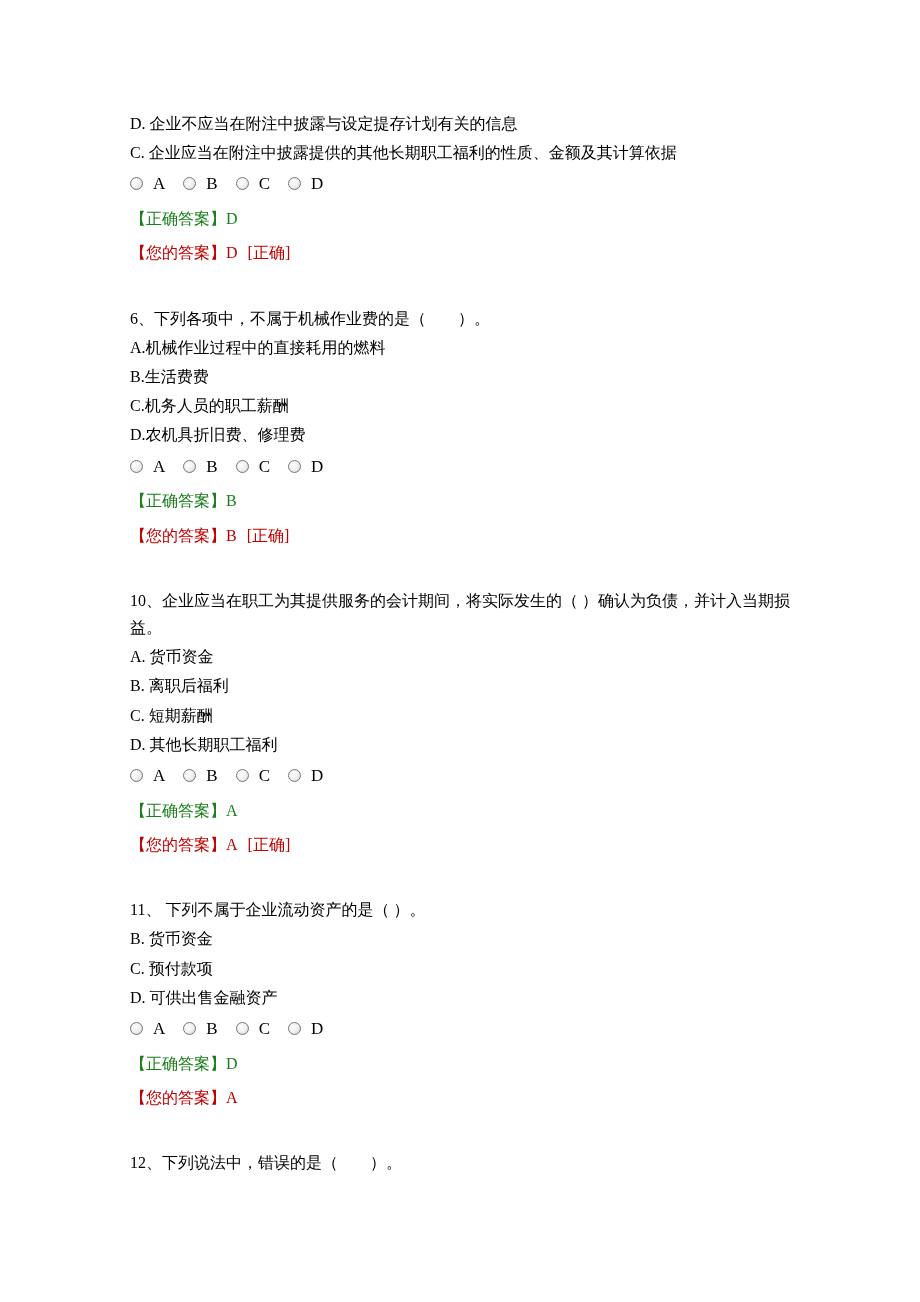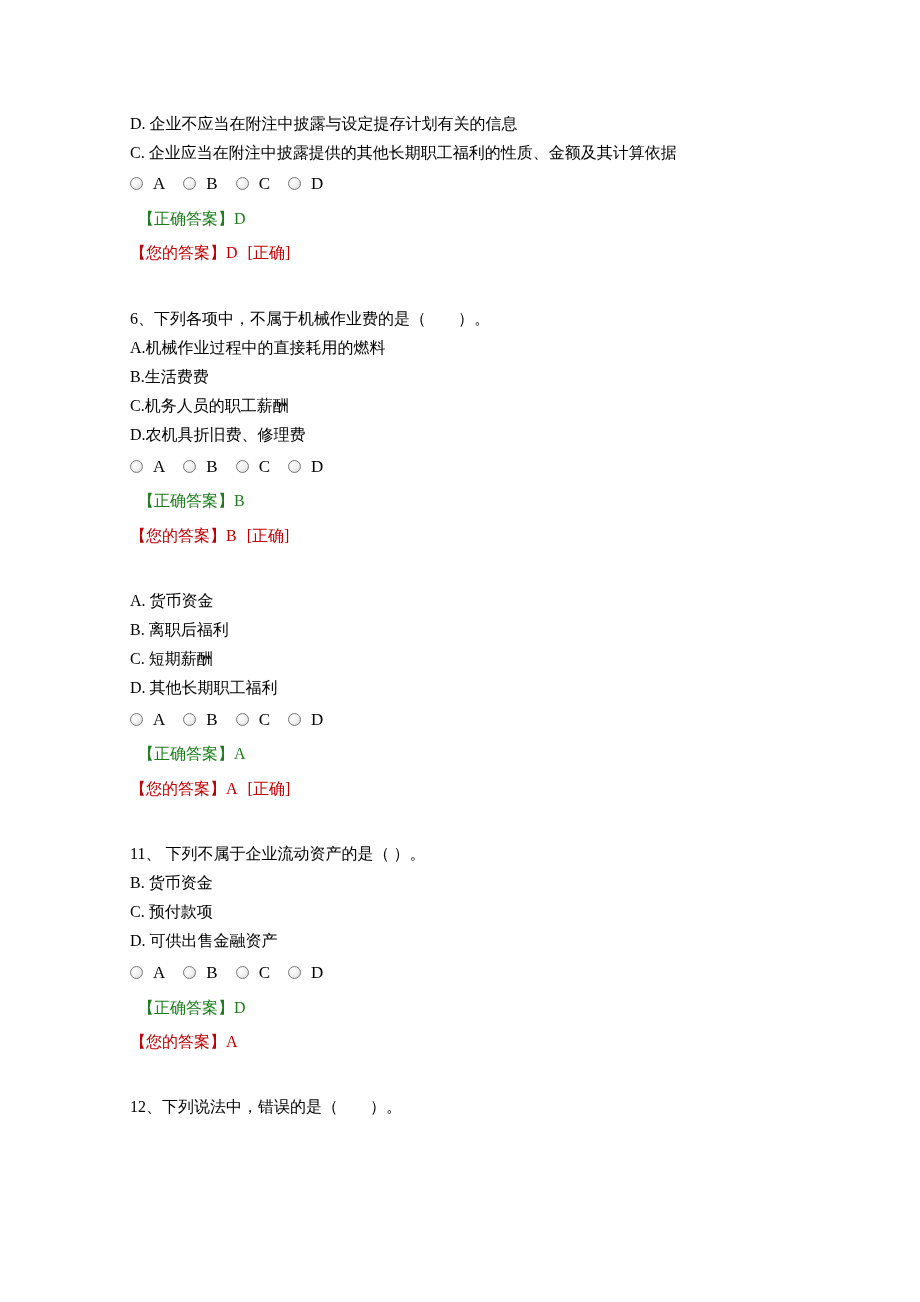--- a/index.html
+++ b/index.html
@@ -40,21 +40,21 @@
       background: radial-gradient(circle at 35% 35%, #fff 0%, #eee 55%, #ccc 100%);
       position: relative;
       top: 1px;
     }
     .radio-label {
       font-family: "Times New Roman", serif;
       font-size: 17px;
     }
     .answer-correct {
       color: #1a7f1a;
-      margin: 2px 8px;
+      margin: 2px 0;
     }
     .answer-user {
       color: #c00000;
       margin: 7px 0 0 0;
     }
     .correct-tag {
       color: #c00000;
       margin-left: 10px;
     }
     .spacer {
@@ -115,20 +115,21 @@
         <span class="radio-label">D</span>
       </span>
   </div>
   <p class="answer-correct"><span>【正确答案】</span><span>B</span></p>
   <p class="answer-user"><span>【您的答案】</span><span>B</span><span class="correct-tag">[正确]</span></p>
 </div>
 
 <div class="spacer"></div>
 
 <div class="question-block">
+  <p class="q-text">10、企业应当在职工为其提供服务的会计期间，将实际发生的（  ）确认为负债，并计入当期损益。</p>
   <p class="q-text">A.  货币资金</p>
   <p class="q-text">B.  离职后福利</p>
   <p class="q-text">C.  短期薪酬</p>
   <p class="q-text">D.  其他长期职工福利</p>
   <div class="radio-row">
     <span class="radio-group">
         <span class="radio-circle"></span>
         <span class="radio-label">A</span>
       </span>
     <span class="radio-group">

